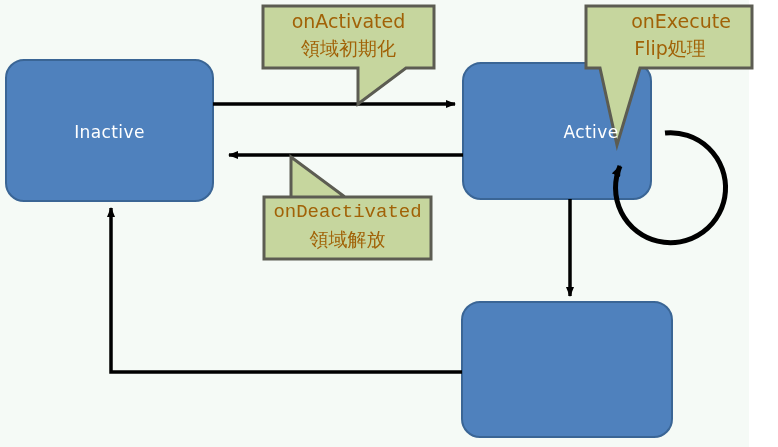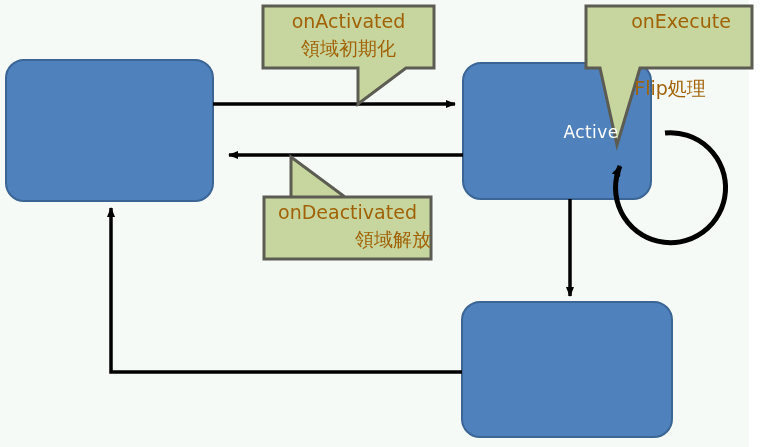--- a/index.html
+++ b/index.html
@@ -90,26 +90,27 @@
 
     <polyline points="462,372 111,372 111,208" fill="none" stroke="#000000" stroke-width="3.5" marker-end="url(#arrowhead)"></polyline>
 
     <path d="M 263 6 L 434 6 L 434 68 L 406 68 L 358 104 L 358 68 L 263 68 Z" fill="#c6d69e" stroke="#5c5c52" stroke-width="3" stroke-linejoin="miter"></path>
 
     <path d="M 586 6 L 752 6 L 752 68 L 640 68 L 617 145 L 600 68 L 586 68 Z" fill="#c6d69e" stroke="#5c5c52" stroke-width="3" stroke-linejoin="miter"></path>
 
     <path d="M 264 197 L 431 197 L 431 259 L 264 259 L 264 197 L 291 197 L 291 157 L 345 197 Z" fill="#c6d69e" stroke="#5c5c52" stroke-width="3" stroke-linejoin="miter"></path>
   </svg>
 
+  <div class="state-label" style="left:6px; top:122px; width:207px;">Inactive</div>
 
   <div class="state-label" style="left:463px; top:122px; width:188px;padding-left:34px;">Active</div>
 
 
   <div class="callout-text callout-line1" style="left:263px; top:10px; width:171px;">onActivated</div>
   <div class="callout-text callout-line2" style="left:263px; top:36px; width:171px;">領域初期化</div>
 
   <div class="callout-text callout-line1" style="left:586px; top:10px; width:166px;margin-left:12px;">onExecute</div>
-  <div class="callout-text callout-line2" style="left:586px; top:36px; width:168px;margin-top:40px;">Flip処理</div>
+  <div class="callout-text callout-line2" style="left:586px; top:36px; width:168px;">Flip処理</div>
 
-  <div class="callout-text callout-line1" style="left:264px; top:201px; width:167px;">onDeactivated</div>
-  <div class="callout-text callout-line2" style="left:264px; top:227px; width:167px;text-align:right;">領域解放</div>
+  <div class="callout-text callout-line1" style="left:264px; top:201px; width:167px;font-family:Liberation Mono, monospace;">onDeactivated</div>
+  <div class="callout-text callout-line2" style="left:264px; top:227px; width:167px;">領域解放</div>
 
 </div>
 
 </body></html>

